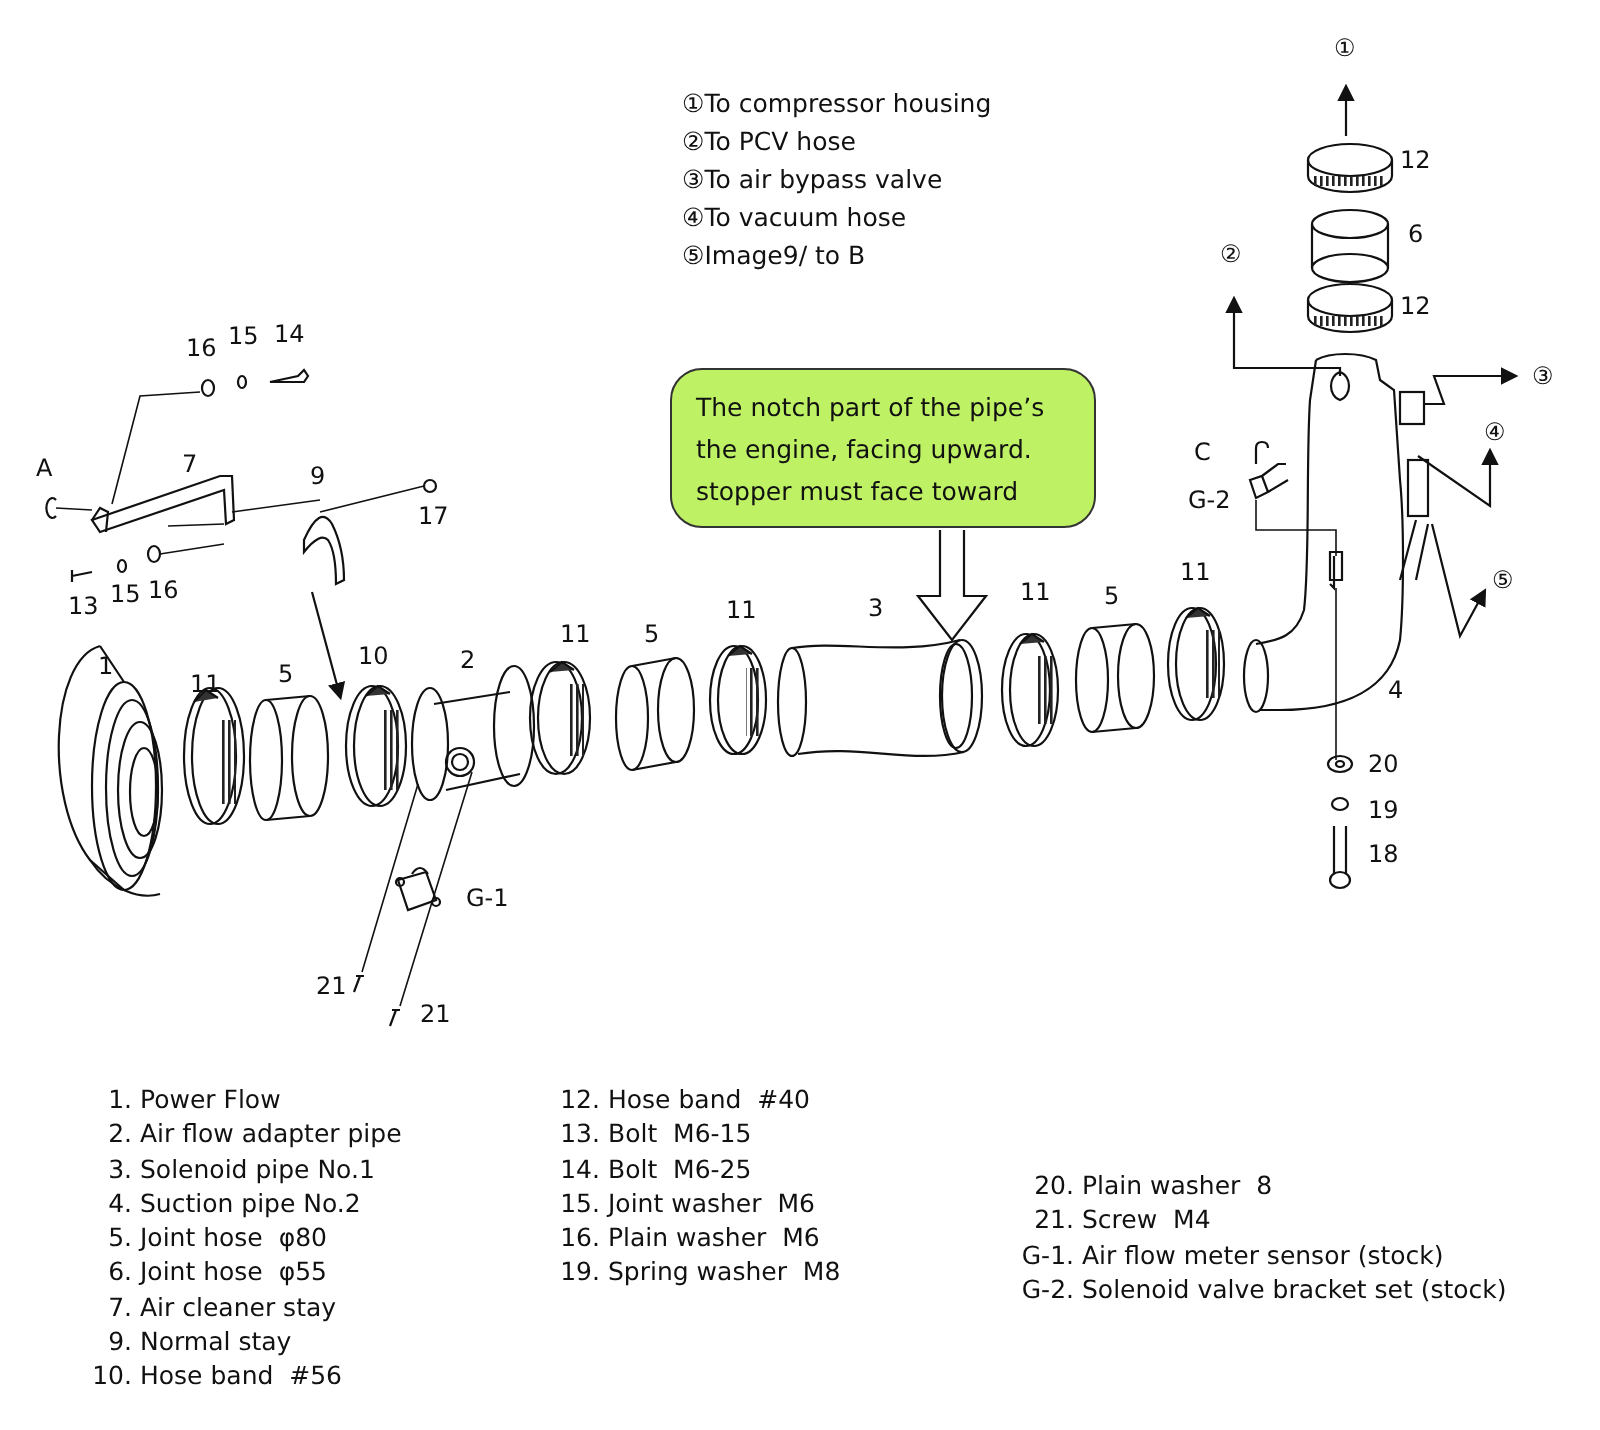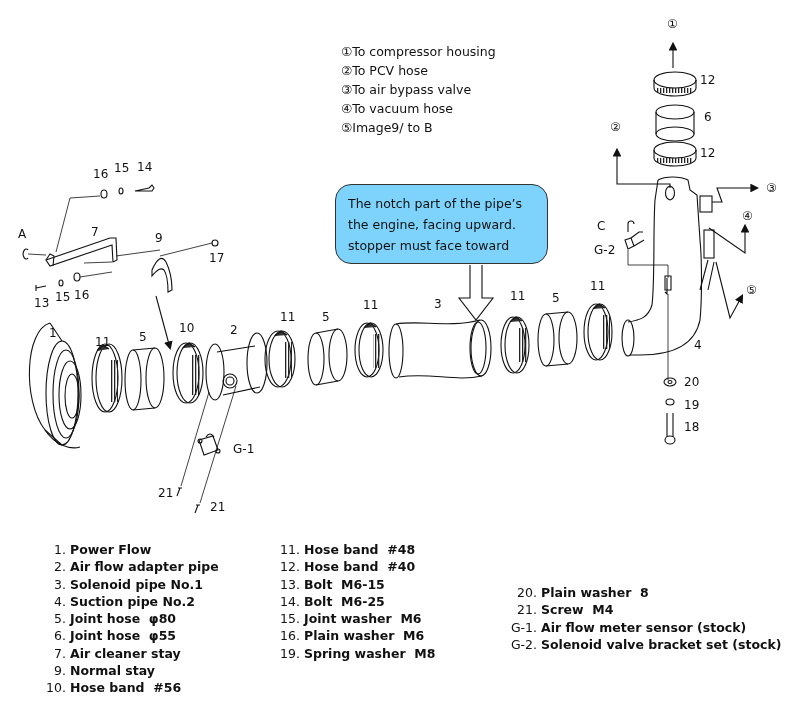--- a/index.html
+++ b/index.html
@@ -4,29 +4,29 @@
 <style>
   html, body { margin:0; padding:0; background:#ffffff; }
   body { width:800px; height:715px; position:relative; overflow:hidden;
          font-family:"DejaVu Sans", sans-serif; color:#111; }
   svg.diagram { position:absolute; left:0; top:0; width:800px; height:530px; }
   svg text { font-family:"DejaVu Sans", sans-serif; fill:#111; }
   .lbl { font-size:12px; }
   .legend { position:absolute; left:341px; top:42px; font-size:12.5px; line-height:19px; }
   .legend div { white-space:nowrap; }
   .note { position:absolute; left:335px; top:184px; width:213px; height:80px;
-          border:1.3px solid #333; border-radius:16px; background:#7dd3fc;
+          border:1.3px solid #333; border-radius:16px; background:#bef264;
           box-sizing:border-box; padding:8px 10px 0 12px; font-size:12.5px; line-height:21px; }
   .parts { position:absolute; top:541px; font-size:12.5px; line-height:17.3px; }
   .parts .row { display:flex; white-space:pre; }
   .parts .num { display:inline-block; text-align:right; }
   .col1 { left:30px; } .col1 .num { width:36px; }
   .col2 { left:260px; } .col2 .num { width:40px; }
   .col3 { left:497px;margin-top:43px; } .col3 .num { width:40px; }
-  .parts .name { margin-left:4px;font-weight:bold; }
+  .parts .name { margin-left:4px; }
 </style>
 </head>
 <body>
 
 <svg class="diagram" viewBox="0 0 800 530">
   <defs>
     <marker id="ah" markerWidth="8" markerHeight="8" refX="6" refY="4" orient="auto">
       <path d="M0,0 L8,4 L0,8 z" fill="#111"></path>
     </marker>
     <pattern id="teeth" width="3" height="10" patternUnits="userSpaceOnUse">
@@ -270,21 +270,20 @@
   <div class="row"><span class="num">2.</span><span class="name">Air flow adapter pipe</span></div>
   <div class="row"><span class="num">3.</span><span class="name">Solenoid pipe No.1</span></div>
   <div class="row"><span class="num">4.</span><span class="name">Suction pipe No.2</span></div>
   <div class="row"><span class="num">5.</span><span class="name">Joint hose  φ80</span></div>
   <div class="row"><span class="num">6.</span><span class="name">Joint hose  φ55</span></div>
   <div class="row"><span class="num">7.</span><span class="name">Air cleaner stay</span></div>
   <div class="row"><span class="num">9.</span><span class="name">Normal stay</span></div>
   <div class="row"><span class="num">10.</span><span class="name">Hose band  #56</span></div>
 </div>
 <div class="parts col2">
-  <div class="row"><span class="num">11.</span><span class="name">Hose band  #48</span></div>
   <div class="row"><span class="num">12.</span><span class="name">Hose band  #40</span></div>
   <div class="row"><span class="num">13.</span><span class="name">Bolt  M6-15</span></div>
   <div class="row"><span class="num">14.</span><span class="name">Bolt  M6-25</span></div>
   <div class="row"><span class="num">15.</span><span class="name">Joint washer  M6</span></div>
   <div class="row"><span class="num">16.</span><span class="name">Plain washer  M6</span></div>
   <div class="row"><span class="num">19.</span><span class="name">Spring washer  M8</span></div>
 </div>
 <div class="parts col3">
   <div class="row"><span class="num">20.</span><span class="name">Plain washer  8</span></div>
   <div class="row"><span class="num">21.</span><span class="name">Screw  M4</span></div>

